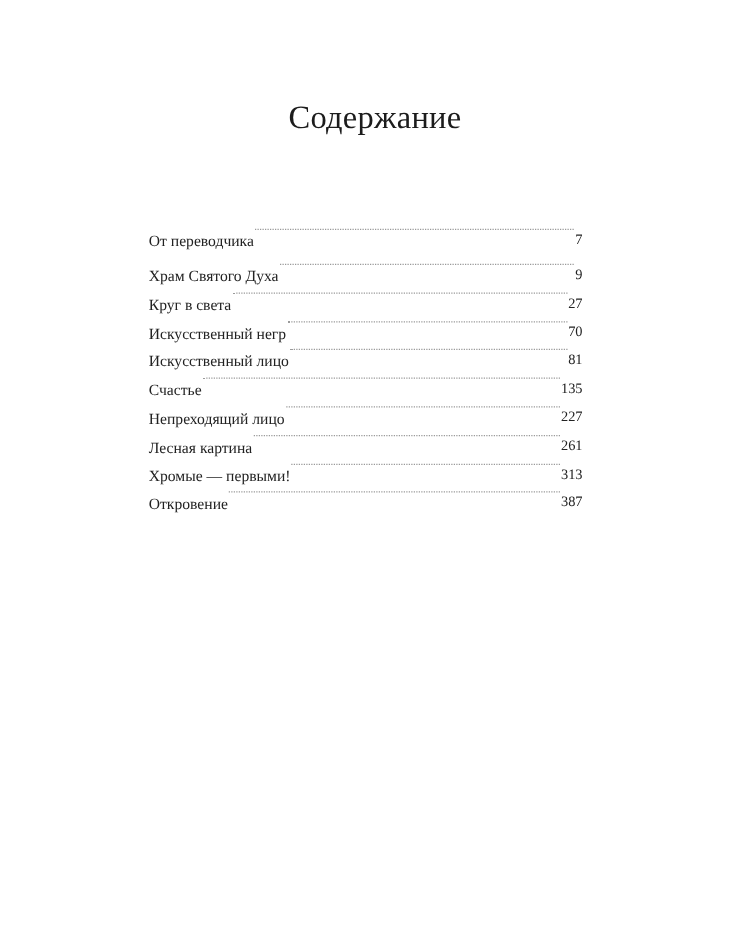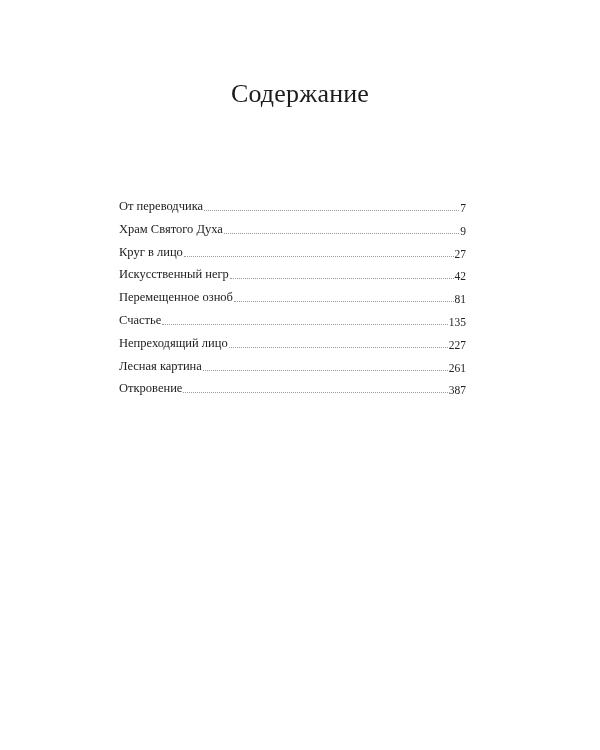--- a/index.html
+++ b/index.html
@@ -31,21 +31,21 @@
       position: absolute;
       top: 186px;
       left: 119px;
       width: 347px;
       margin: 0;
       padding: 0;
       list-style: none;
     }
     .toc-row {
       display: flex;
-      align-items: flex-end;
+      align-items: flex-start;
       height: 22.8px;
       font-family: "Liberation Serif", "DejaVu Serif", serif;
       font-size: 12.5px;
       color: #222;
     }
     .toc-row.first {
       height: 28px;
     }
     .toc-title {
       white-space: nowrap;
@@ -73,47 +73,52 @@
     <span class="toc-title">От переводчика</span>
     <span class="toc-leader"></span>
     <span class="toc-page">7</span>
   </li>
   <li class="toc-row">
     <span class="toc-title">Храм Святого Духа</span>
     <span class="toc-leader"></span>
     <span class="toc-page">9</span>
   </li>
   <li class="toc-row">
-    <span class="toc-title">Круг в лицо</span>
+    <span class="toc-title">Круг в света</span>
     <span class="toc-leader"></span>
     <span class="toc-page">27</span>
   </li>
   <li class="toc-row">
     <span class="toc-title">Искусственный негр</span>
     <span class="toc-leader"></span>
-    <span class="toc-page">42</span>
+    <span class="toc-page">70</span>
   </li>
   <li class="toc-row">
-    <span class="toc-title">Перемещенное озноб</span>
+    <span class="toc-title">Искусственный лицо</span>
     <span class="toc-leader"></span>
     <span class="toc-page">81</span>
   </li>
   <li class="toc-row">
     <span class="toc-title">Счастье</span>
     <span class="toc-leader"></span>
     <span class="toc-page">135</span>
   </li>
   <li class="toc-row">
     <span class="toc-title">Непреходящий лицо</span>
     <span class="toc-leader"></span>
     <span class="toc-page">227</span>
   </li>
   <li class="toc-row">
     <span class="toc-title">Лесная картина</span>
     <span class="toc-leader"></span>
     <span class="toc-page">261</span>
   </li>
   <li class="toc-row">
+    <span class="toc-title">Хромые — первыми!</span>
+    <span class="toc-leader"></span>
+    <span class="toc-page">313</span>
+  </li>
+  <li class="toc-row">
     <span class="toc-title">Откровение</span>
     <span class="toc-leader"></span>
     <span class="toc-page">387</span>
   </li>
 </ul>
 
 </body></html>

